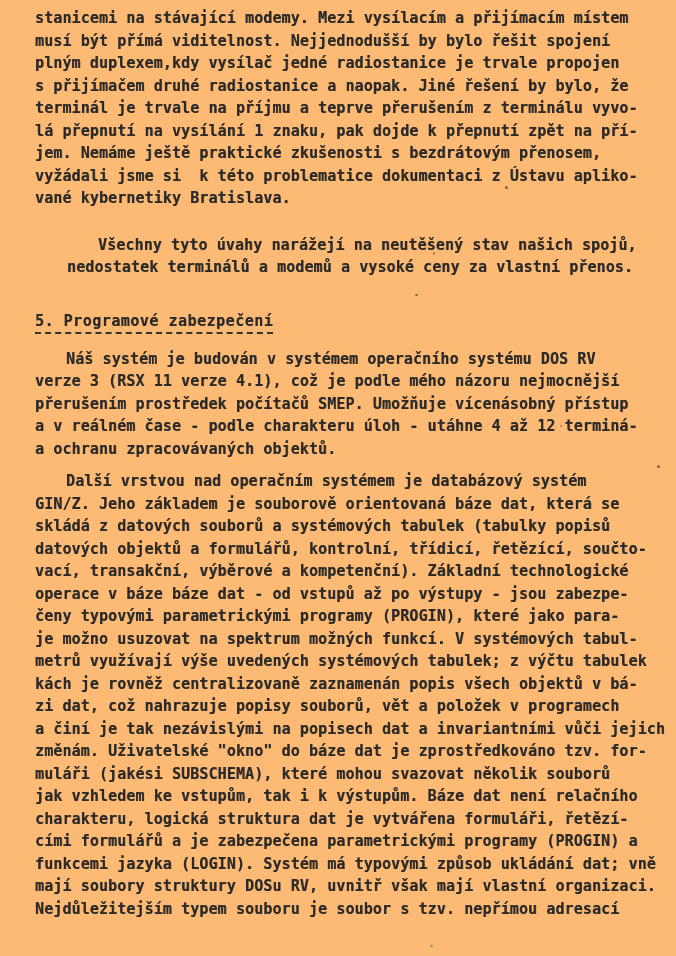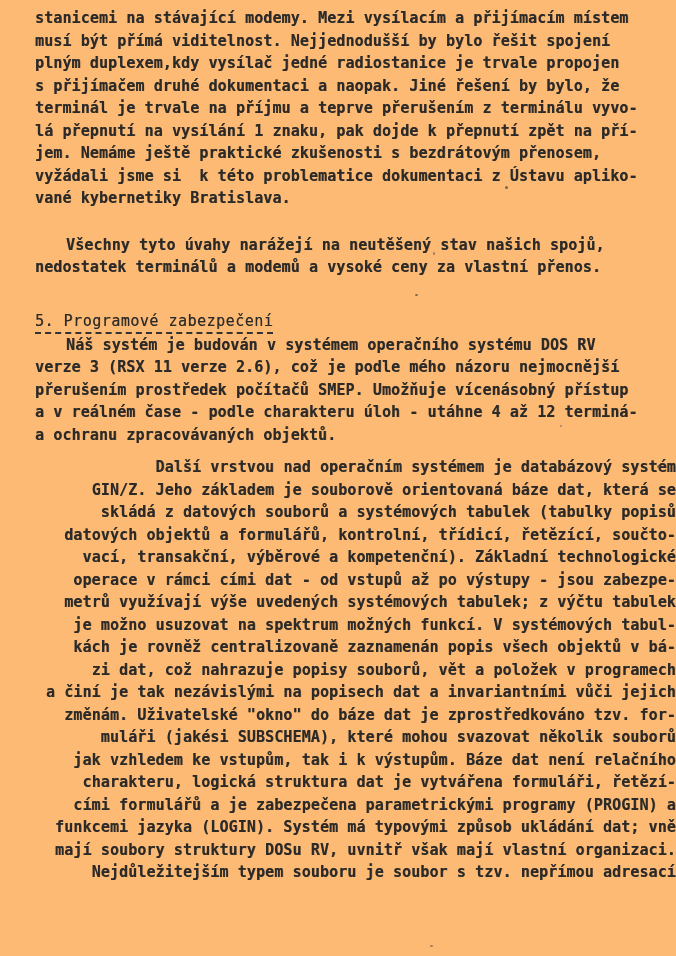--- a/index.html
+++ b/index.html
@@ -26,33 +26,33 @@
     text-shadow: 0.4px 0.3px 0.6px rgba(43, 42, 40, 0.55);
   }
   .para { margin: 0; padding: 0; }
   .line {
     white-space: pre;
     letter-spacing: 0.1px;
   }
   
   .indent .line:first-child { padding-left: 31px; }
 
-  .para-2 { margin-top: 24px; }
+  .para-2 { margin-top: 24px; margin-left: 32px; }
   .heading {
-    margin: 30px 0 1px 0;
+    margin: 30px 0 15px 0;
     font-size: 15px;
-    font-weight: 400;
+    font-weight: 700;
     line-height: 24px;
   }
   .heading-text {
     border-bottom: 2px dashed #34332f;
     padding-bottom: 2px;
     letter-spacing: 0.5px;
   }
-  .para-4 { margin-top: 10px; text-align: right; }
+  .para-4 { margin-top: 10px; }
 
   
   .speck {
     position: absolute;
     background: #55534e;
     border-radius: 50%;
     opacity: 0.8;
   }
   .s1 { left: 505px; top: 186px; width: 3px; height: 3px; }
   .s2 { left: 415px; top: 294px; width: 3px; height: 2px; }
@@ -64,52 +64,53 @@
 </style>
 </head>
 <body>
 
 <div class="page">
 
   <div class="para para-1">
       <div class="line">stanicemi na stávající modemy. Mezi vysílacím a přijímacím místem</div>
       <div class="line">musí být přímá viditelnost. Nejjednodušší by bylo řešit spojení</div>
       <div class="line">plným duplexem,kdy vysílač jedné radiostanice je trvale propojen</div>
-      <div class="line">s přijímačem druhé dokumentaci a naopak. Jiné řešení by bylo, že</div>
+      <div class="line">s přijímačem druhé radiostanice a naopak. Jiné řešení by bylo, že</div>
       <div class="line">terminál je trvale na příjmu a teprve přerušením z terminálu vyvo-</div>
       <div class="line">lá přepnutí na vysílání 1 znaku, pak dojde k přepnutí zpět na pří-</div>
       <div class="line">jem. Nemáme ještě praktické zkušenosti s bezdrátovým přenosem,</div>
       <div class="line">vyžádali jsme si  k této problematice dokumentaci z Ústavu apliko-</div>
       <div class="line">vané kybernetiky Bratislava.</div>
     </div>
 
   <div class="para para-2 indent">
       <div class="line">Všechny tyto úvahy narážejí na neutěšený stav našich spojů,</div>
       <div class="line">nedostatek terminálů a modemů a vysoké ceny za vlastní přenos.</div>
     </div>
 
   <h2 class="heading"><span class="heading-text">5. Programové zabezpečení</span></h2>
 
   <div class="para para-3 indent">
       <div class="line">Náš systém je budován v systémem operačního systému DOS RV</div>
-      <div class="line">verze 3 (RSX 11 verze 2.6), což je podle mého názoru nejmocnější</div>
+      <div class="line">verze 3 (RSX 11 verze 4.1), což je podle mého názoru nejmocnější</div>
       <div class="line">přerušením prostředek počítačů SMEP. Umožňuje vícenásobný přístup</div>
       <div class="line">a v reálném čase - podle charakteru úloh - utáhne 4 až 12 terminá-</div>
       <div class="line">a ochranu zpracovávaných objektů.</div>
     </div>
 
   <div class="para para-4 indent">
       <div class="line">Další vrstvou nad operačním systémem je databázový systém</div>
       <div class="line">GIN/Z. Jeho základem je souborově orientovaná báze dat, která se</div>
       <div class="line">skládá z datových souborů a systémových tabulek (tabulky popisů</div>
       <div class="line">datových objektů a formulářů, kontrolní, třídicí, řetězící, součto-</div>
       <div class="line">vací, transakční, výběrové a kompetenční). Základní technologické</div>
-      <div class="line">operace v rámci cími dat - od vstupů až po výstupy - jsou zabezpe-</div>
+      <div class="line">operace v báze báze dat - od vstupů až po výstupy - jsou zabezpe-</div>
+      <div class="line">čeny typovými parametrickými programy (PROGIN), které jako para-</div>
+      <div class="line">je možno usuzovat na spektrum možných funkcí. V systémových tabul-</div>
       <div class="line">metrů využívají výše uvedených systémových tabulek; z výčtu tabulek</div>
-      <div class="line">je možno usuzovat na spektrum možných funkcí. V systémových tabul-</div>
       <div class="line">kách je rovněž centralizovaně zaznamenán popis všech objektů v bá-</div>
       <div class="line">zi dat, což nahrazuje popisy souborů, vět a položek v programech</div>
       <div class="line">a činí je tak nezávislými na popisech dat a invariantními vůči jejich</div>
       <div class="line">změnám. Uživatelské "okno" do báze dat je zprostředkováno tzv. for-</div>
       <div class="line">muláři (jakési SUBSCHEMA), které mohou svazovat několik souborů</div>
       <div class="line">jak vzhledem ke vstupům, tak i k výstupům. Báze dat není relačního</div>
       <div class="line">charakteru, logická struktura dat je vytvářena formuláři, řetězí-</div>
       <div class="line">cími formulářů a je zabezpečena parametrickými programy (PROGIN) a</div>
       <div class="line">funkcemi jazyka (LOGIN). Systém má typovými způsob ukládání dat; vně</div>
       <div class="line">mají soubory struktury DOSu RV, uvnitř však mají vlastní organizaci.</div>

